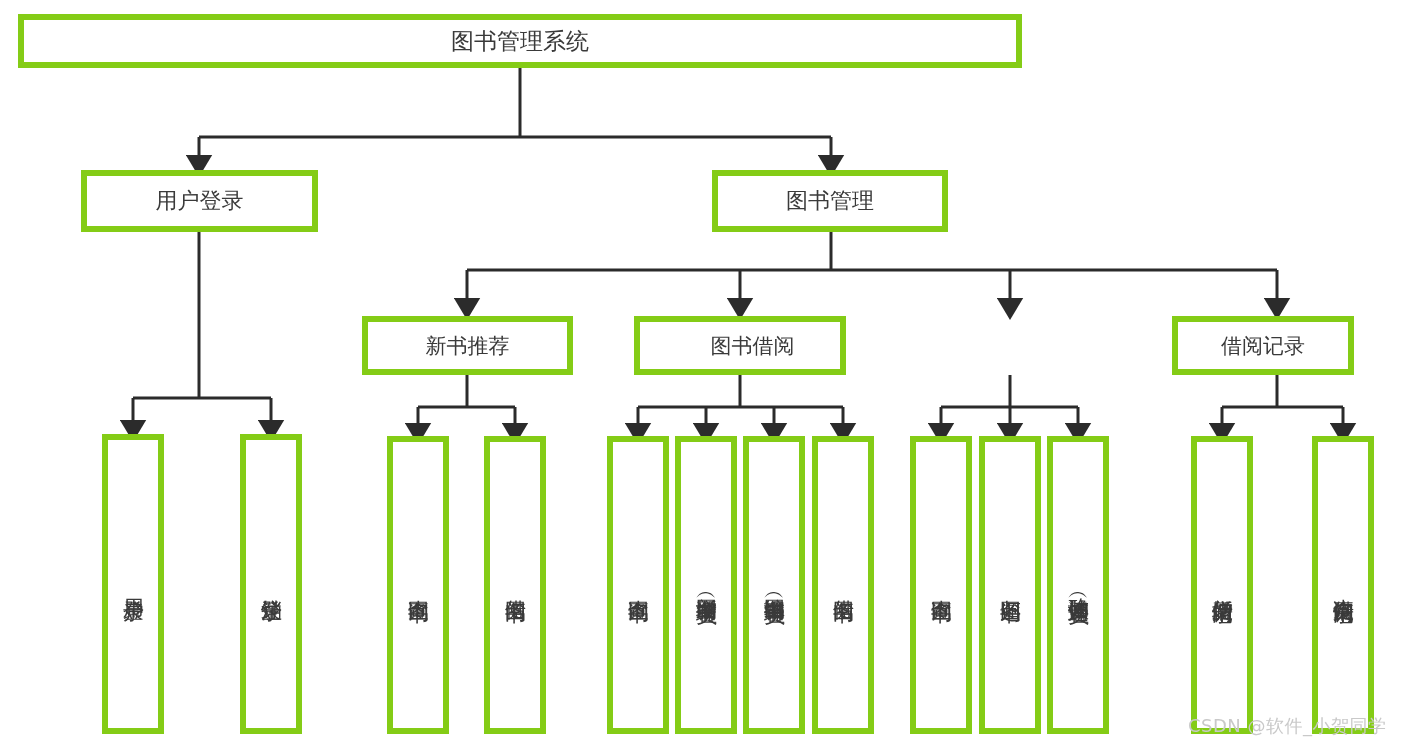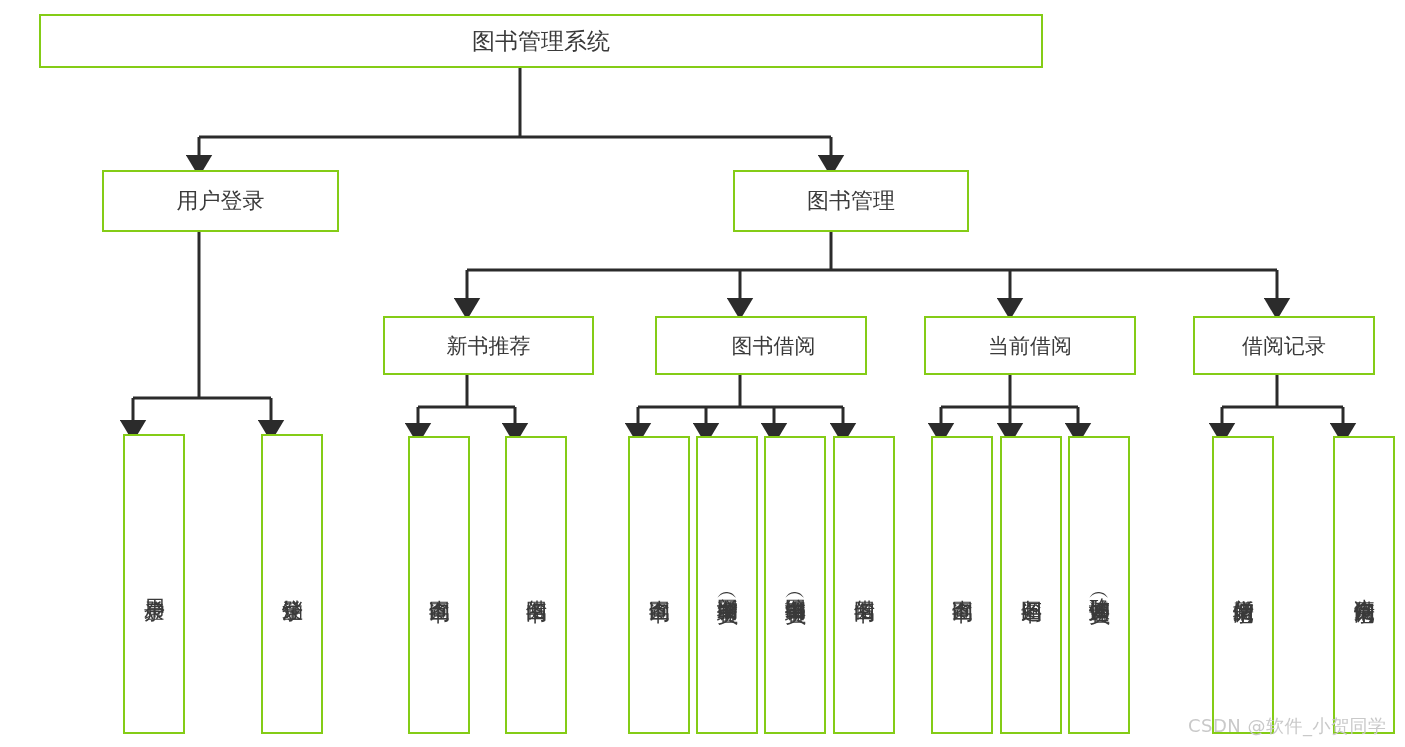--- a/index.html
+++ b/index.html
@@ -13,27 +13,26 @@
   #canvas {
     position: relative;
     width: 1405px;
     height: 747px;
     background: #ffffff;
     overflow: hidden;
   }
   .node {
     position: absolute;
     box-sizing: border-box;
-    border: 2px solid #84cc16;
+    border: 6px solid #84cc16;
     background: #ffffff;
     display: flex;
     align-items: center;
     justify-content: center;
     color: #3a3a3a;
-    margin-left: 21px;
   }
   .node.root {
     font-size: 23px;
   }
   .node.level2 {
     font-size: 22px;
   }
   .node.level3 {
     font-size: 21px;
   }
@@ -139,23 +138,20 @@
   <div class="node level3" style="left:362px; top:316px; width:211px; height:59px;">
     <span class="htext">新书推荐</span>
   </div>
 
   <div class="node level2" style="left:712px; top:170px; width:236px; height:62px;">
     <span class="htext">图书管理</span>
   </div>
   <div class="node level3" style="left:634px; top:316px; width:212px; height:59px;padding-left:25px;">
     <span class="htext">图书借阅</span>
   </div>
-  <div class="node level3" style="left:903px; top:316px; width:212px; height:59px;">
-    <span class="htext">当前借阅</span>
-  </div>
   <div class="node level3" style="left:1172px; top:316px; width:182px; height:59px;">
     <span class="htext">借阅记录</span>
   </div>
 
   <div class="node leaf" style="left:102px; top:434px; width:62px; height:300px;">
     <span class="vtext">用户登录</span>
   </div>
   <div class="node leaf" style="left:240px; top:434px; width:62px; height:300px;">
     <span class="vtext">注销登录</span>
   </div>

